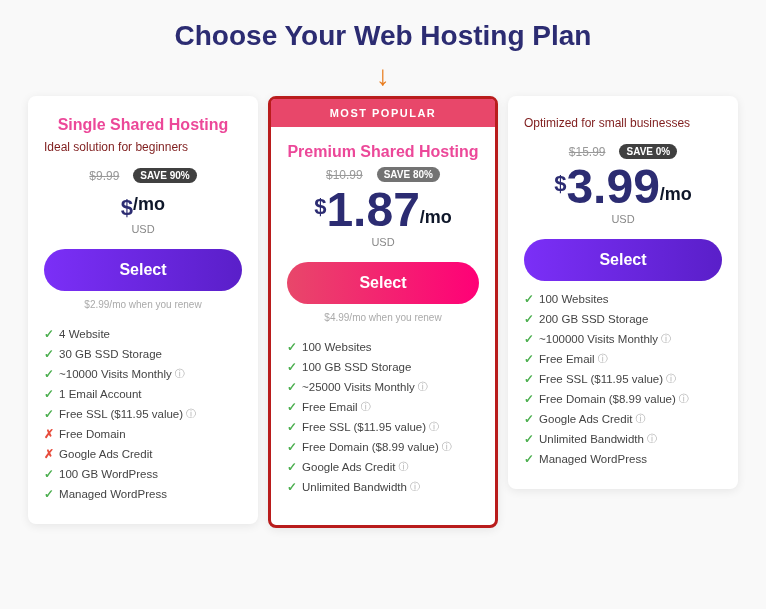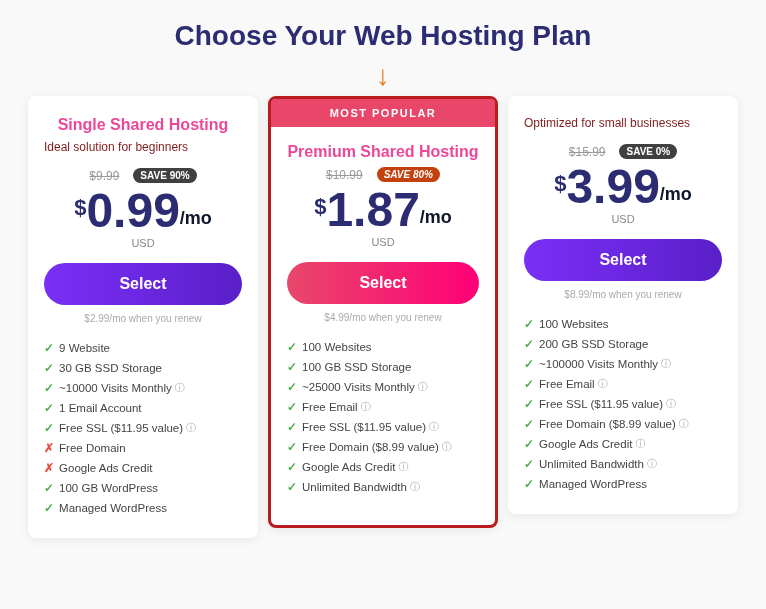--- a/index.html
+++ b/index.html
@@ -93,22 +93,21 @@
     }
     .save-badge {
       background: #404040;
       color: #fff;
       font-size: 10px;
       font-weight: 700;
       border-radius: 20px;
       padding: 2px 7px;
     }
     .save-badge.pink {
-      background: #c2410c;
-      font-style: italic;
+      background: #737373;
     }
     .price-main {
       display: flex;
       align-items: flex-end;
       justify-content: center;
       margin-bottom: 2px;
     }
     .price-dollar {
       font-size: 22px;
       font-weight: 700;
@@ -207,32 +206,31 @@
 <div class="plans-wrapper" id="plans-container">
 <div class="plan-card">
     <div class="plan-name">Single Shared Hosting</div>
     <div class="plan-desc">Ideal solution for beginners</div>
     <div class="pricing-row">
       <span class="original-price">$9.99</span>
       <span class="save-badge">SAVE 90%</span>
     </div>
     <div class="price-main">
       <span class="price-dollar">$</span>
-      <span class="price-number">0.99</span>
       <span class="price-mo">/mo</span>
     </div>
     <div class="price-usd">USD</div>
 
     <div style="padding: 0">
       <button class="select-btn purple">Select</button>
       <div class="renew-note">$2.99/mo when you renew</div>
       <ul class="features-list">
   <li>
             <span class="check-icon green">✓</span>
-            <span class="feature-text">9 Website</span>
+            <span class="feature-text">4 Website</span>
           </li>
           <li>
             <span class="check-icon green">✓</span>
             <span class="feature-text">30 GB SSD Storage</span>
           </li>
           <li>
             <span class="check-icon green">✓</span>
             <span class="feature-text">~10000 Visits Monthly <span class="info-icon">ⓘ</span></span>
           </li>
           <li>
@@ -324,21 +322,20 @@
     </div>
     <div class="price-main">
       <span class="price-dollar">$</span>
       <span class="price-number">3.99</span>
       <span class="price-mo">/mo</span>
     </div>
     <div class="price-usd">USD</div>
 
     <div style="padding: 0">
       <button class="select-btn purple">Select</button>
-      <div class="renew-note">$8.99/mo when you renew</div>
       <ul class="features-list">
   <li>
             <span class="check-icon green">✓</span>
             <span class="feature-text">100 Websites</span>
           </li>
           <li>
             <span class="check-icon green">✓</span>
             <span class="feature-text">200 GB SSD Storage</span>
           </li>
           <li>

